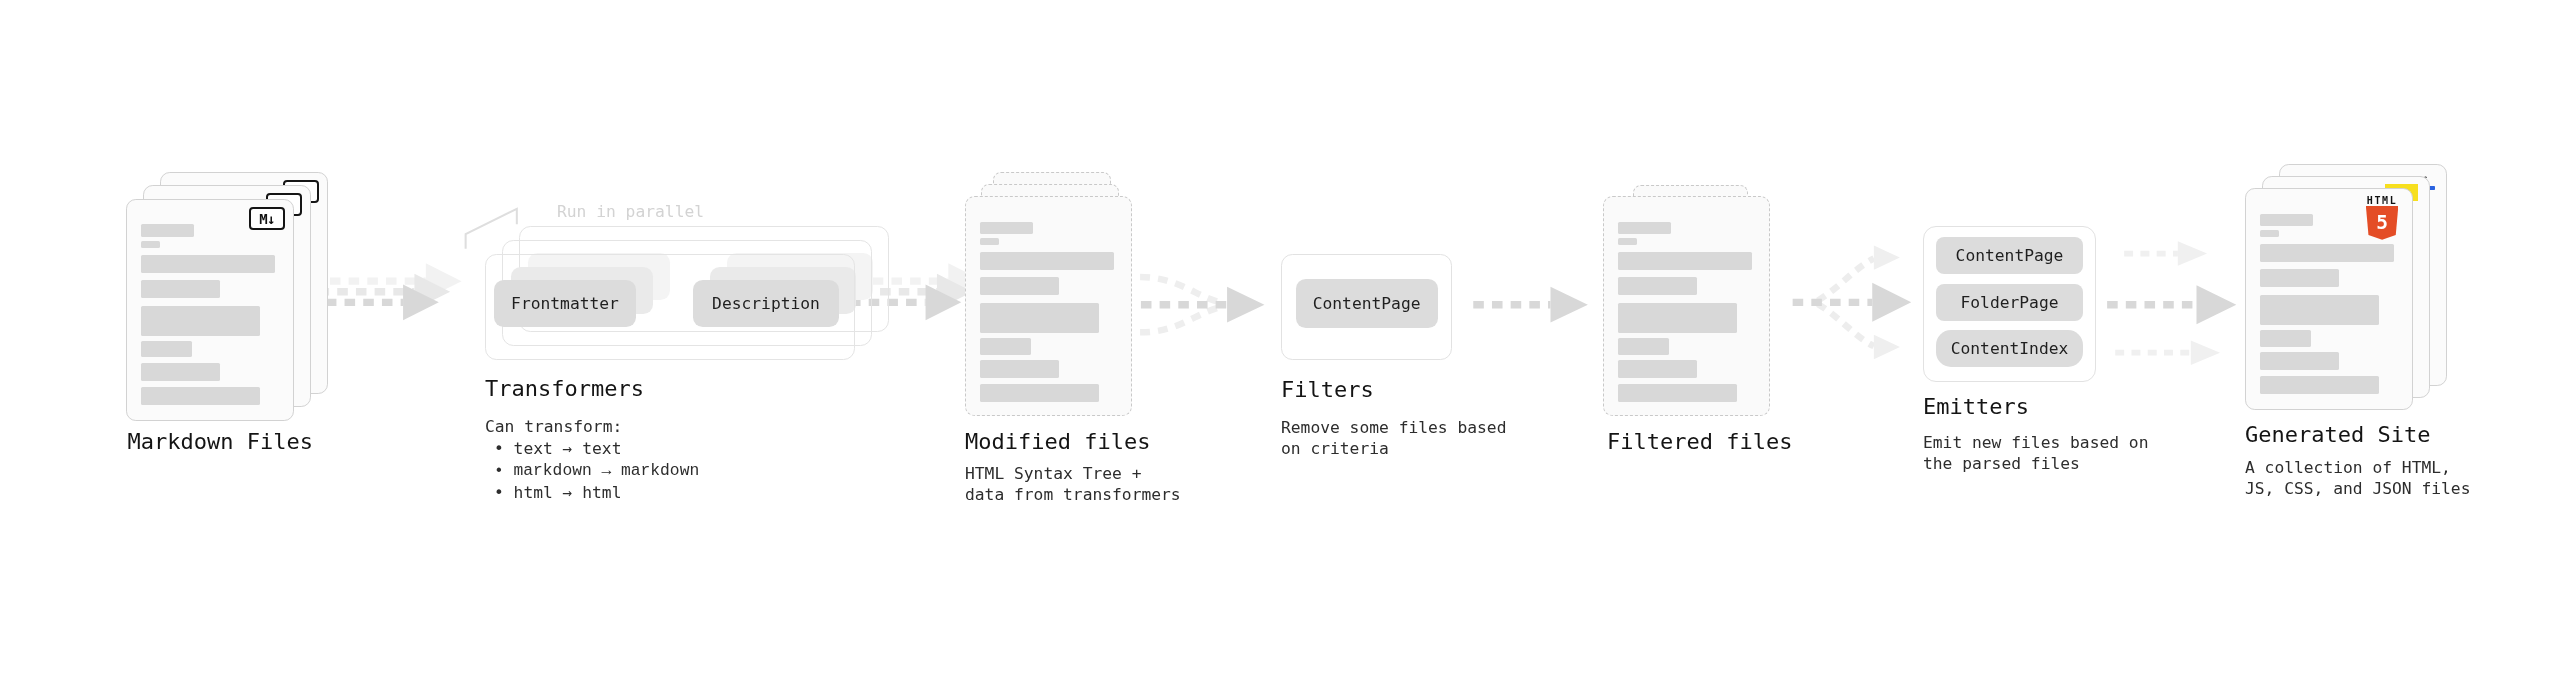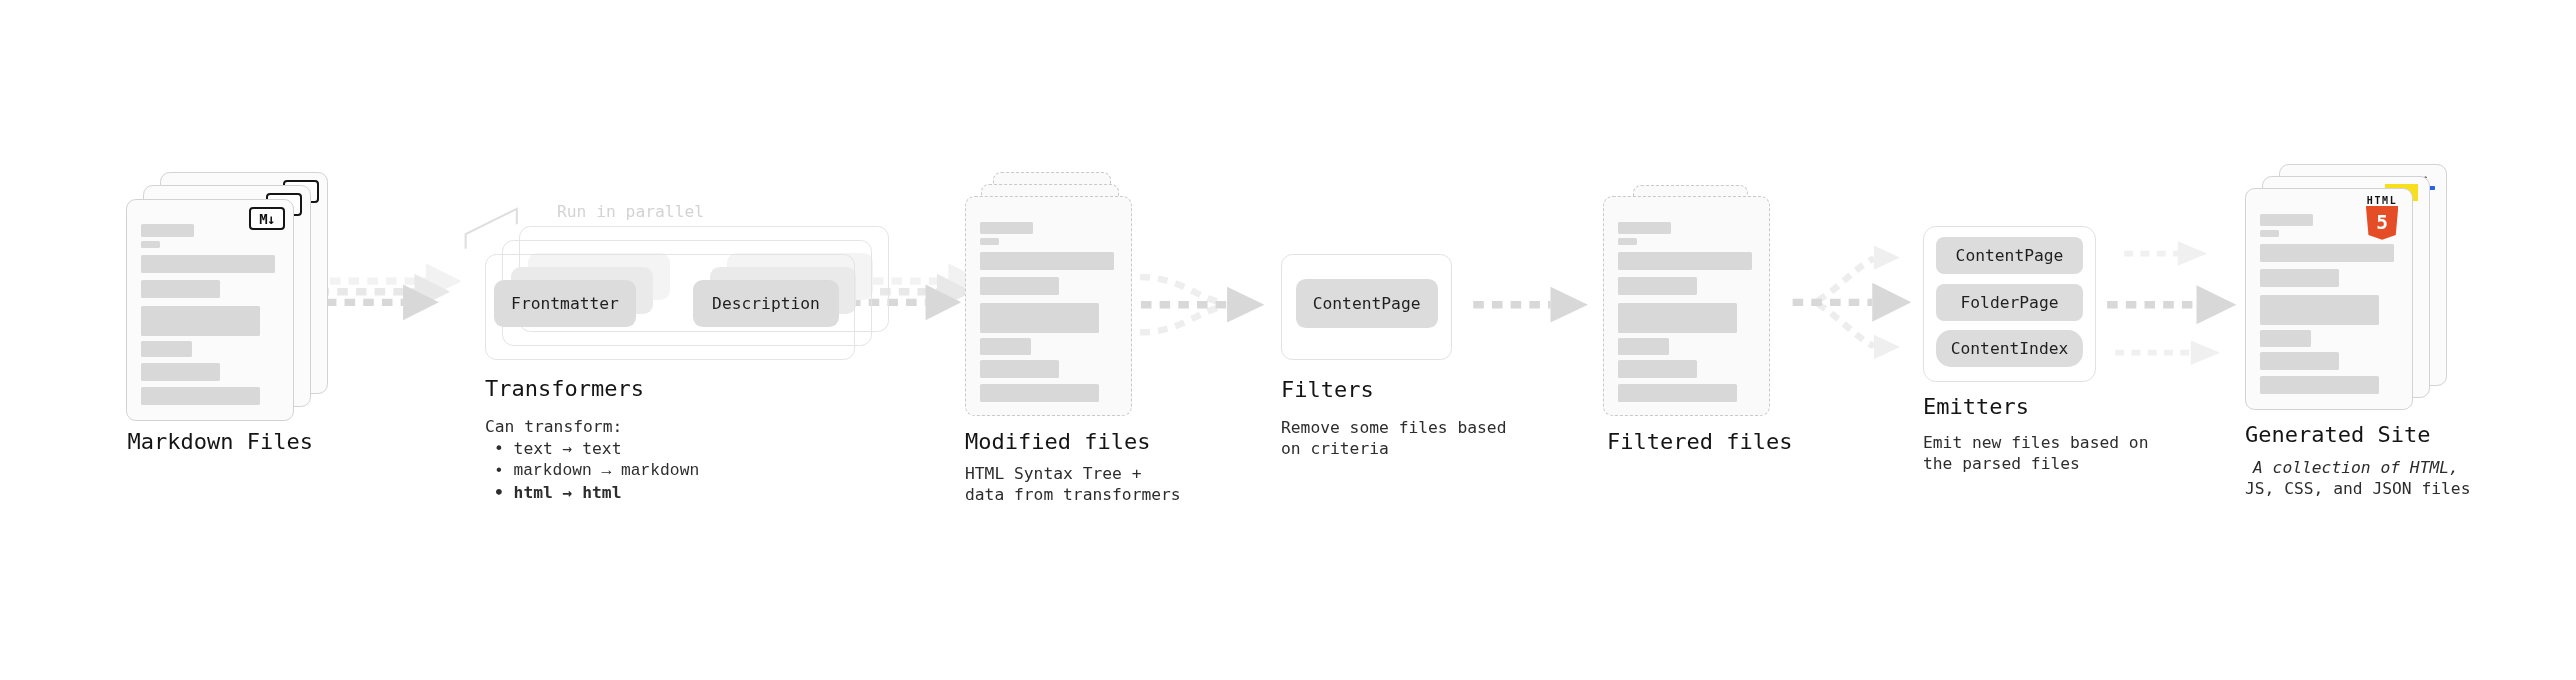--- a/index.html
+++ b/index.html
@@ -173,21 +173,21 @@
     <div class="chip faded1" style="left:225px;top:72px;width:146px;height:47px;"></div>
 
     <div class="t-box" style="left:0px;top:59px;"></div>
     <div class="chip" style="left:9px;top:85px;width:142px;height:47px;">Frontmatter</div>
     <div class="chip" style="left:208px;top:85px;width:146px;height:47px;">Description</div>
 
     <div class="node-label" style="left:0px;top:181px;">Transformers</div>
     <div class="node-desc" style="left:0px;top:221px;">Can transform:</div>
     <div class="node-desc" style="left:9px;top:243px;">• text → text</div>
     <div class="node-desc" style="left:9px;top:265px;font-family:Liberation Mono, monospace;">• markdown → markdown</div>
-    <div class="node-desc" style="left:9px;top:287px;font-weight:bold;">• html → html</div>
+    <div class="node-desc" style="left:9px;top:287px;">• html → html</div>
   </div>
 
   <div class="node" style="left:965px;top:172px;width:244px;height:341px;">
     <div class="file-tab" style="left:28px;top:0px;width:118px;"></div>
     <div class="file-tab" style="left:16.3px;top:12.2px;width:138px;"></div>
     <div class="file-card dashed" style="left:0px;top:24.4px;">
       <i class="bar b1"></i>
       <i class="bar b2"></i>
       <i class="bar b3"></i>
       <i class="bar b4"></i>
@@ -252,18 +252,18 @@
       <i class="bar b1"></i>
       <i class="bar b2"></i>
       <i class="bar b3"></i>
       <i class="bar b4"></i>
       <i class="bar b5"></i>
       <i class="bar b6"></i>
       <i class="bar b7"></i>
       <i class="bar b8"></i>
     </div>
     <div class="node-label" style="left:0px;top:258px;">Generated Site</div>
-    <div class="node-desc" style="left:8px;top:293px;font-style:italic;">A collection of HTML,</div>
+    <div class="node-desc" style="left:0px;top:293px;">A collection of HTML,</div>
     <div class="node-desc" style="left:0px;top:314px;">JS, CSS, and JSON files</div>
   </div>
 
 </div>
 
 
 </body></html>

